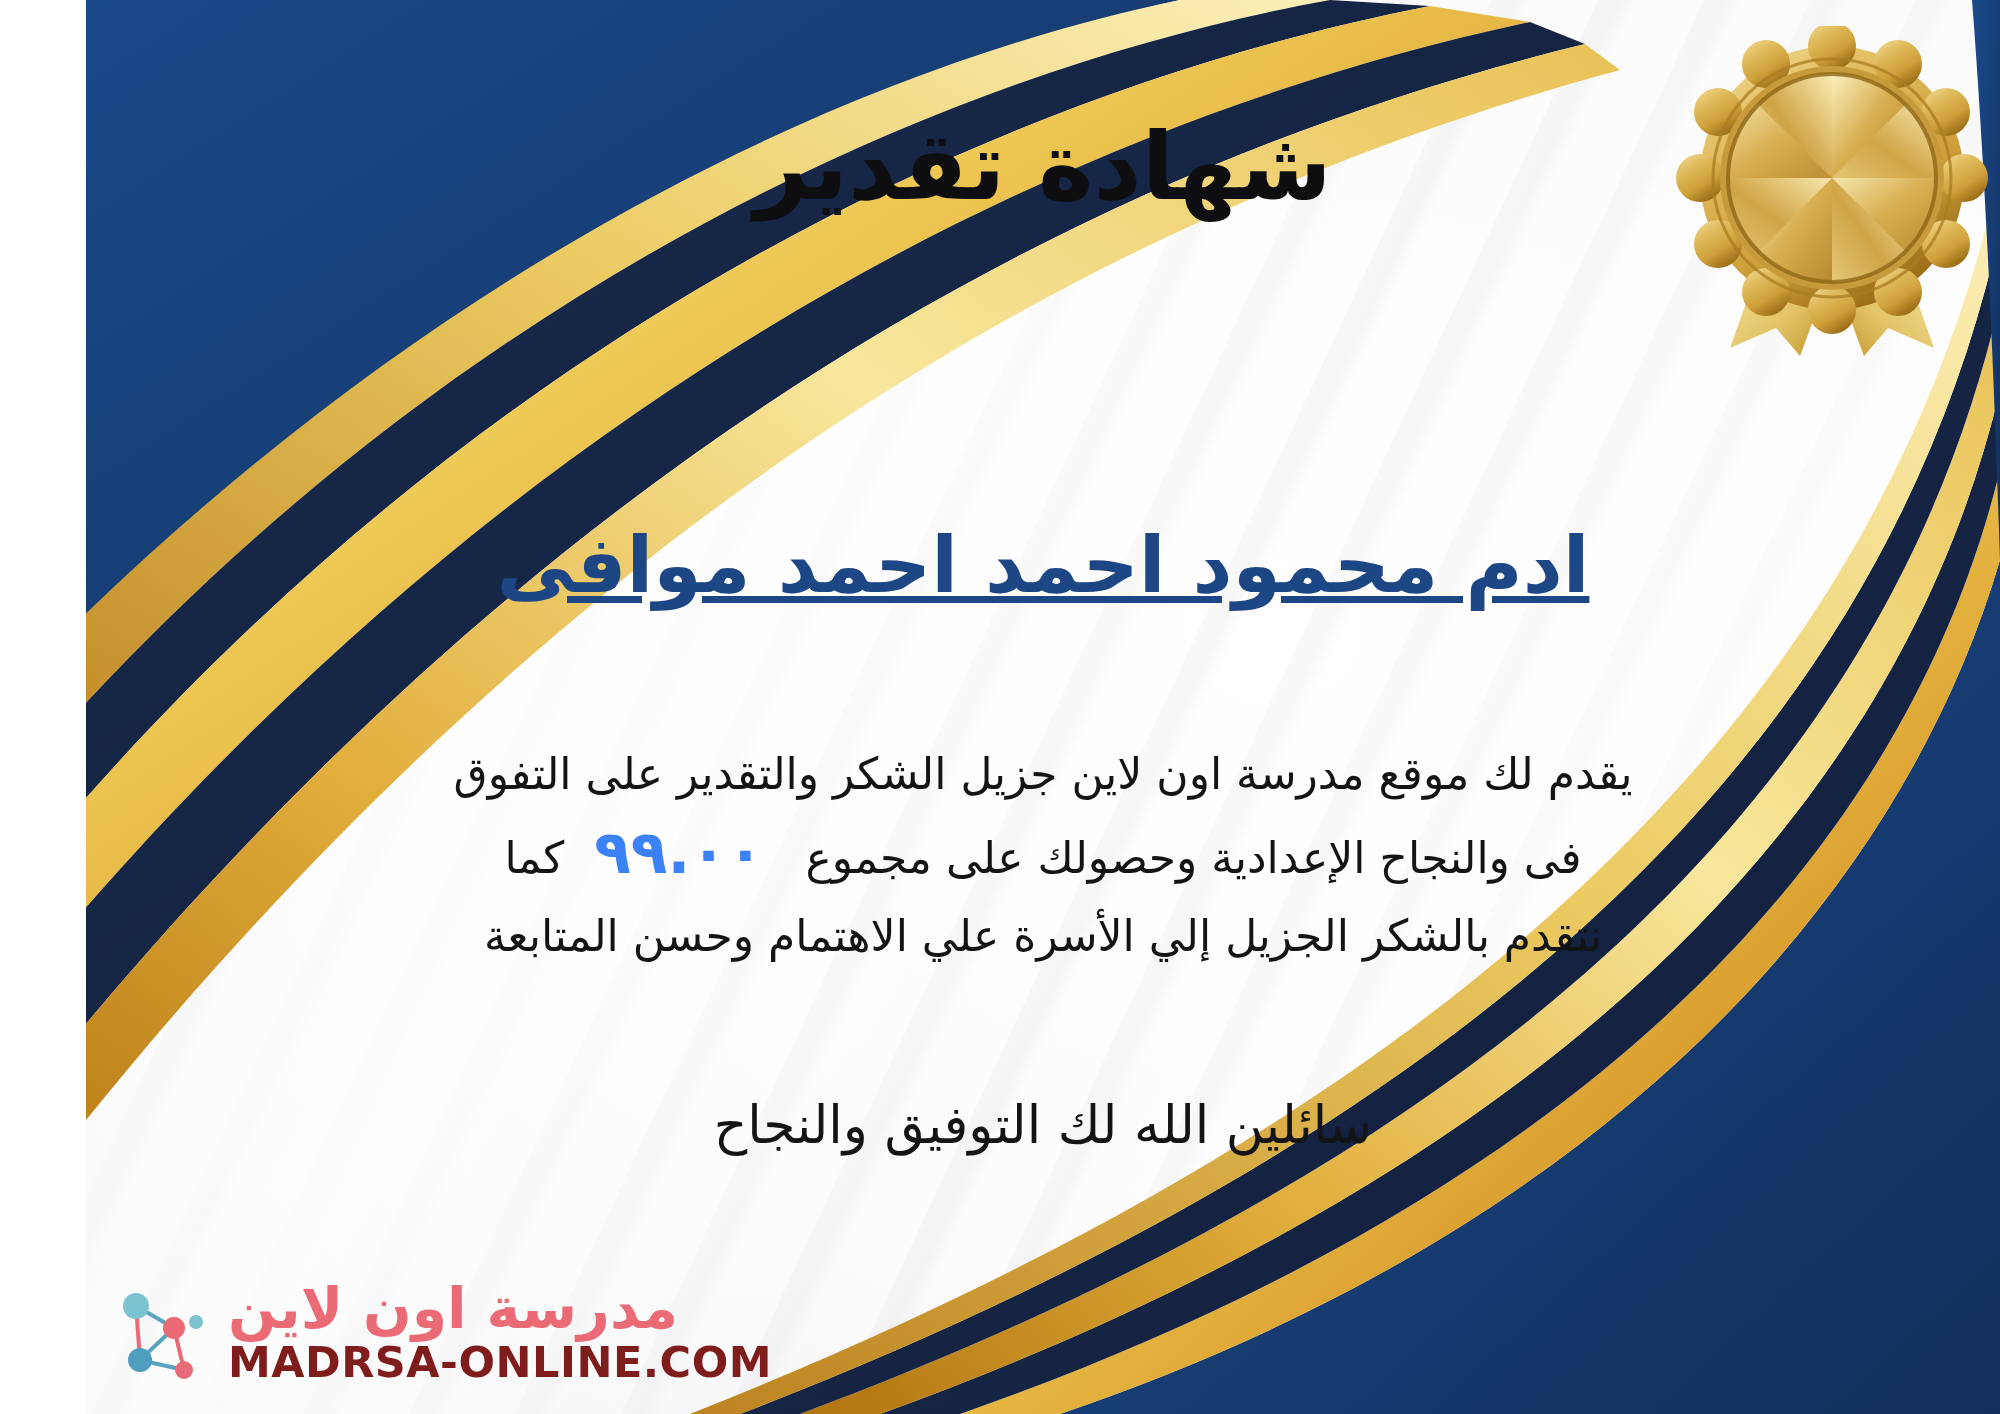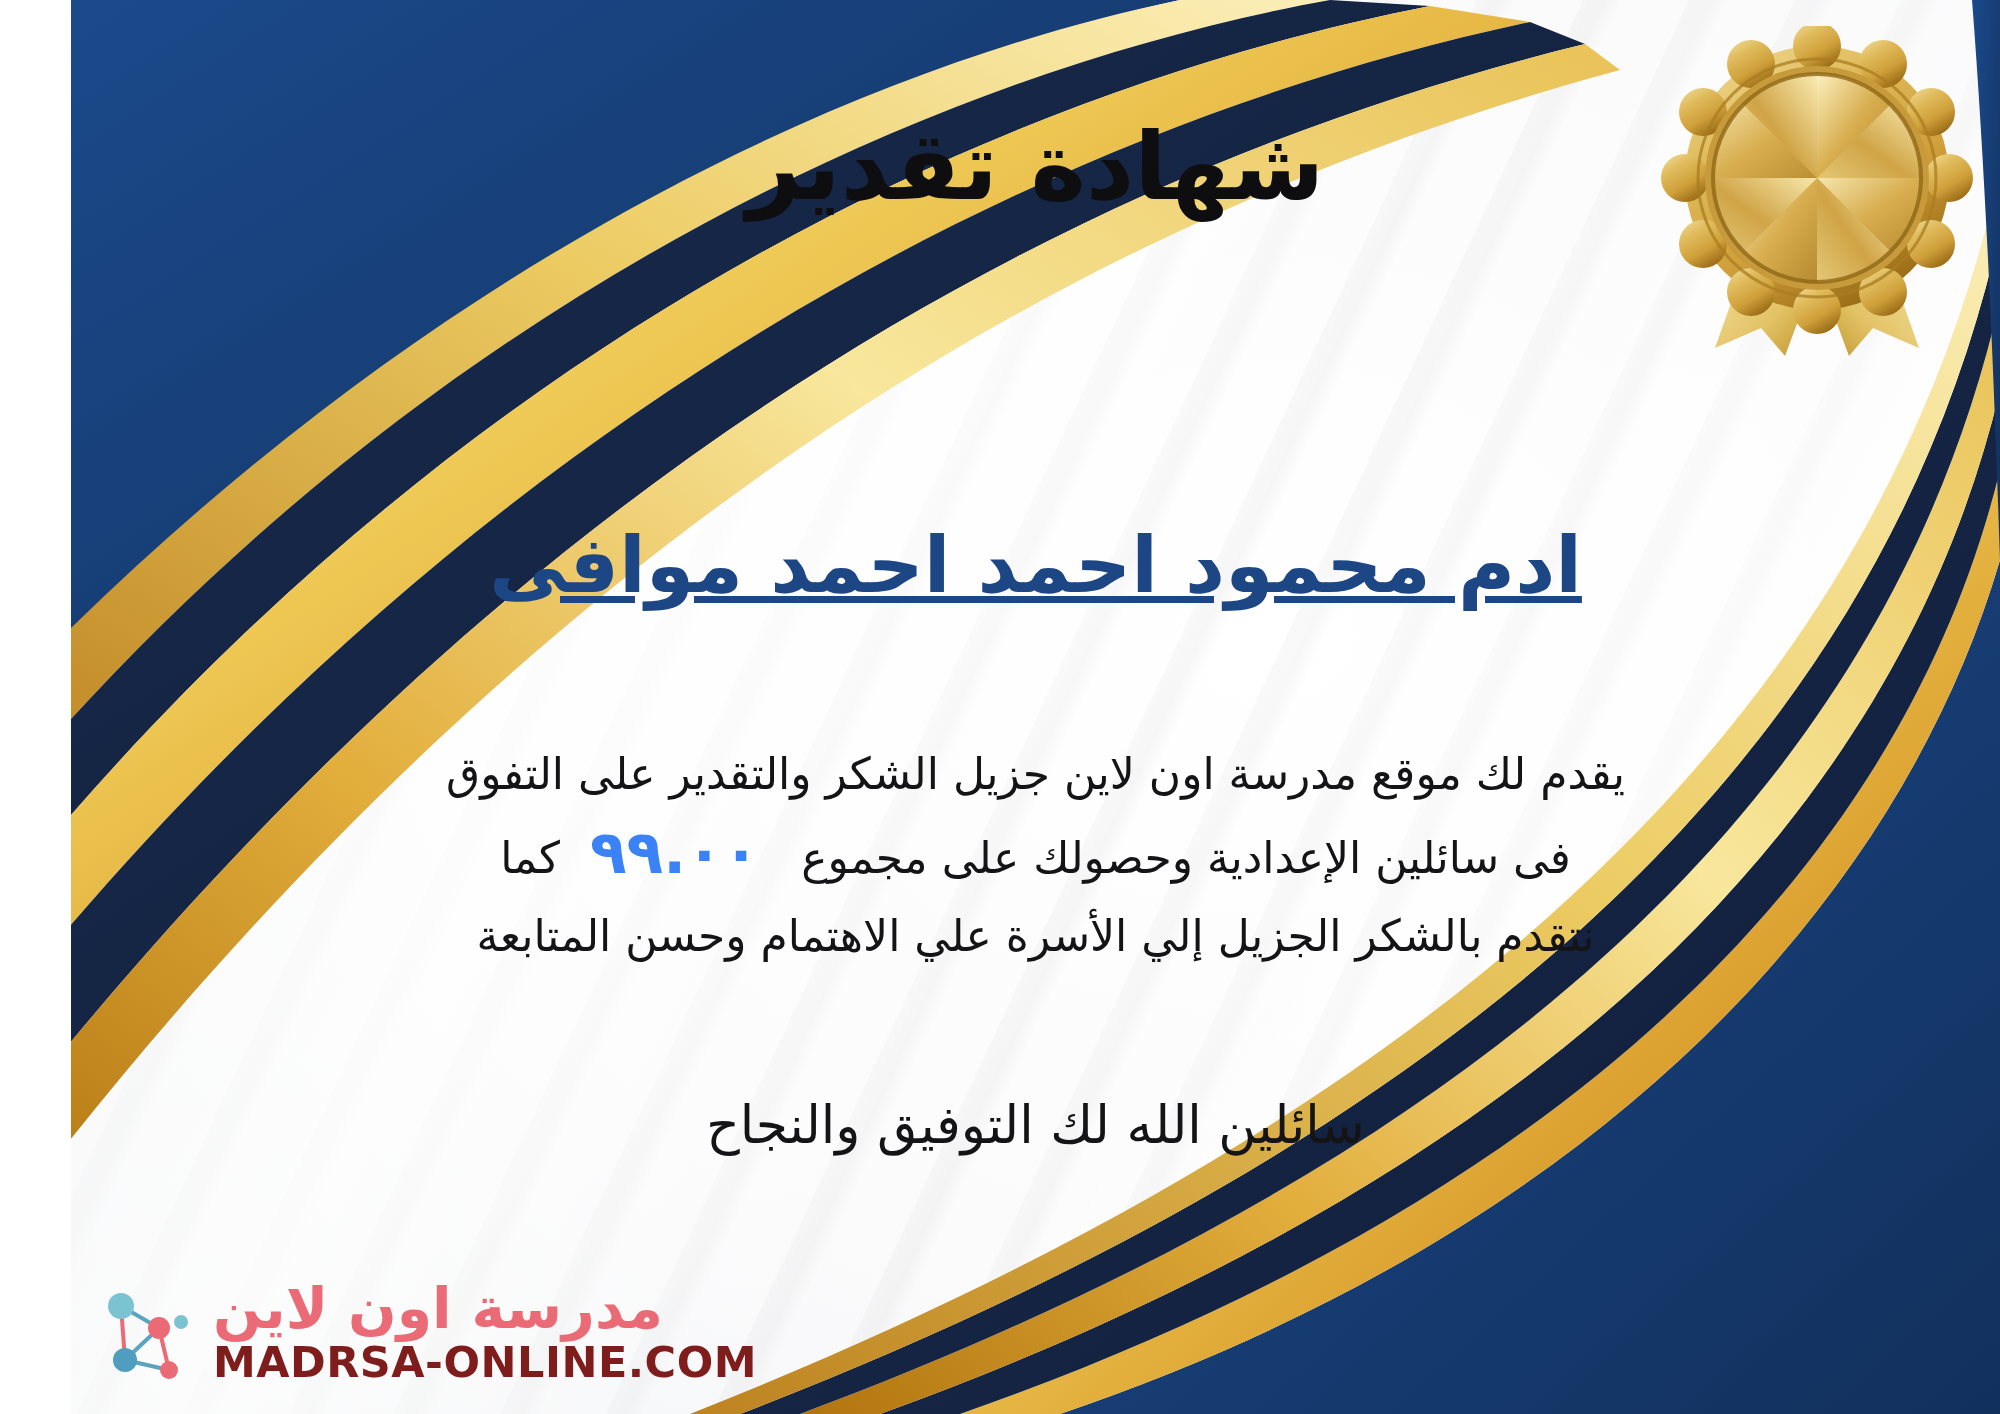--- a/index.html
+++ b/index.html
@@ -11,21 +11,20 @@
   body {
     font-family: "DejaVu Sans", "Liberation Sans", sans-serif;
   }
 
   .certificate {
     position: relative;
     width: 1914px;
     height: 1414px;
     overflow: hidden;
     background: #ffffff;
-    padding-left: 15px;
   }
 
   
   .paper-bg {
     position: absolute;
     inset: 0;
     background:
       repeating-linear-gradient(
         115deg,
         rgba(0,0,0,0.000) 0px,
@@ -295,21 +294,21 @@
 
   <div class="content">
 
     <div class="cert-title">شهادة تقدير</div>
 
     <div class="recipient-name">ادم محمود احمد احمد موافى</div>
 
     <div class="body-block">
       <span class="body-line">يقدم لك موقع مدرسة اون لاين جزيل الشكر  والتقدير على التفوق</span>
       <span class="body-line">
-        <span>فى سائلين الإعدادية وحصولك على مجموع</span><span class="grade-value">٩٩.٠٠</span><span>كما</span>
+        <span>فى والنجاح الإعدادية وحصولك على مجموع</span><span class="grade-value">٩٩.٠٠</span><span>كما</span>
       </span>
       <span class="body-line">نتقدم  بالشكر الجزيل إلي الأسرة علي الاهتمام وحسن المتابعة</span>
     </div>
 
     <div class="closing-line">سائلين الله لك التوفيق  والنجاح</div>
 
   </div>
 
   <div class="brand">
     <svg class="brand-mark" viewBox="0 0 92 104">

